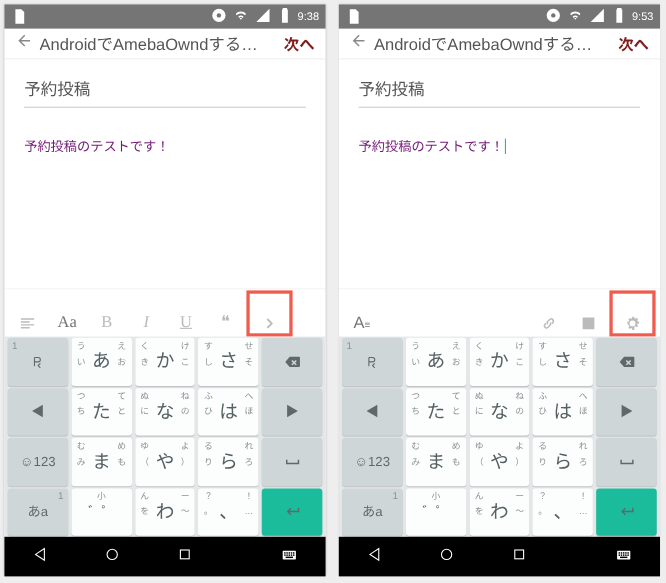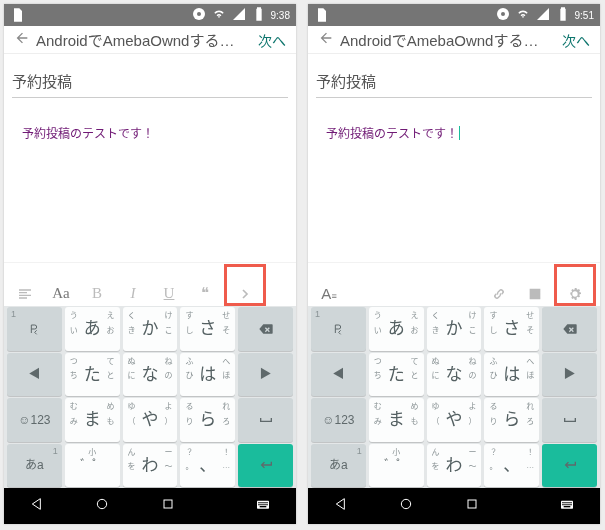--- a/index.html
+++ b/index.html
@@ -3,23 +3,23 @@
 <meta charset="utf-8">
 <style>
 *{margin:0;padding:0;box-sizing:border-box;font-family:"Helvetica Neue",Arial,"Hiragino Sans","Noto Sans CJK JP",sans-serif;-webkit-font-smoothing:antialiased}
 body{background:#eee;width:605px;height:530px;display:flex;gap:12px;padding:4px 4px 4px 4px}
 .phone{width:292px;height:520px;background:#fff;display:flex;flex-direction:column;box-shadow:0 0 2px rgba(0,0,0,.2)}
 .status{height:22px;background:#757575;color:#fff;display:flex;align-items:center;justify-content:flex-end;gap:4px;padding:0 6px;font-size:10px}
 .status .left{margin-right:auto;display:flex;align-items:center;gap:4px}
 .status svg{width:11px;height:11px;fill:#fff}
 .appbar{height:28px;display:flex;align-items:center;padding:0 10px;gap:6px;border-bottom:1px solid #eee}
 .appbar .title{flex:1;font-size:15px;color:#555;overflow:hidden;white-space:nowrap;text-overflow:ellipsis}
-.appbar .next{color:#0f766e;font-size:14px;font-weight:400}
+.appbar .next{color:#7f1d1d;font-size:14px;font-weight:700}
 .appbar .back{color:#888}
-.content{padding:12px 8px;flex:none}
+.content{padding:12px 18px;flex:none}
 .field{border-bottom:1px solid #ccc;padding:4px 0 6px;font-size:15px;color:#555}
 .body-row{padding:14px 18px;font-size:12px;color:#701a75;display:flex;align-items:center}
 .cursor{width:1px;height:14px;background:#1abc9c;display:inline-block;margin-left:1px}
 .spacer{flex:1}
 .toolbar{height:44px;display:flex;align-items:center;padding:0 4px;gap:2px;border-top:1px solid rgba(0,0,0,.05)}
 .tbtn{width:34px;height:34px;display:flex;align-items:flex-end;justify-content:center;color:#bbb;font-size:16px}
 .tbtn.dark{color:#777}
 .tlabel{font-family:Georgia,serif;font-size:15px}
 .highlight{border:3px solid #ef5b4c;padding:1px}
 .keyboard{background:#e4e7e8;display:flex;flex-direction:column;height:182px}
@@ -293,21 +293,21 @@
         </svg></span>
       <span><svg viewBox="0 0 24 24" style="width:16px;height:16px;fill:currentColor">
           <path d="M12 18l-1.5-1.8C11 15.7 11.5 15.5 12 15.5s1 .2 1.5.7L12 18zm-3.6-4.3C9.4 12.6 10.6 12 12 12s2.6.6 3.6 1.7l-1.4 1.7c-.6-.7-1.4-1.1-2.2-1.1s-1.6.4-2.2 1.1l-1.4-1.7zM5 10c1.9-2 4.4-3.2 7-3.2s5.1 1.2 7 3.2l-1.4 1.7C16 10.2 14.1 9.3 12 9.3S8 10.2 6.4 11.7L5 10z"></path>
         </svg></span>
       <span><svg viewBox="0 0 24 24" style="width:16px;height:16px;fill:currentColor">
           <path d="M3 21L21 3v18H3z"></path>
         </svg></span>
       <span><svg viewBox="0 0 24 24" style="width:16px;height:16px;fill:currentColor">
           <path d="M16 4h-1V2h-6v2H8v18h8V4z"></path>
         </svg></span>
-      <span>9:51</span>
+      <span>9:53</span>
     </div>
     <div class="appbar">
       <span class="back"><svg viewBox="0 0 24 24" style="width:16px;height:16px;fill:currentColor">
           <path d="M20 11H7.8l5.6-5.6L12 4l-8 8 8 8 1.4-1.4L7.8 13H20z"></path>
         </svg></span>
       <span class="title">AndroidでAmebaOwndする…</span>
       <span class="next">次へ</span>
     </div>
     <div class="content">
       <div class="field">予約投稿</div>

